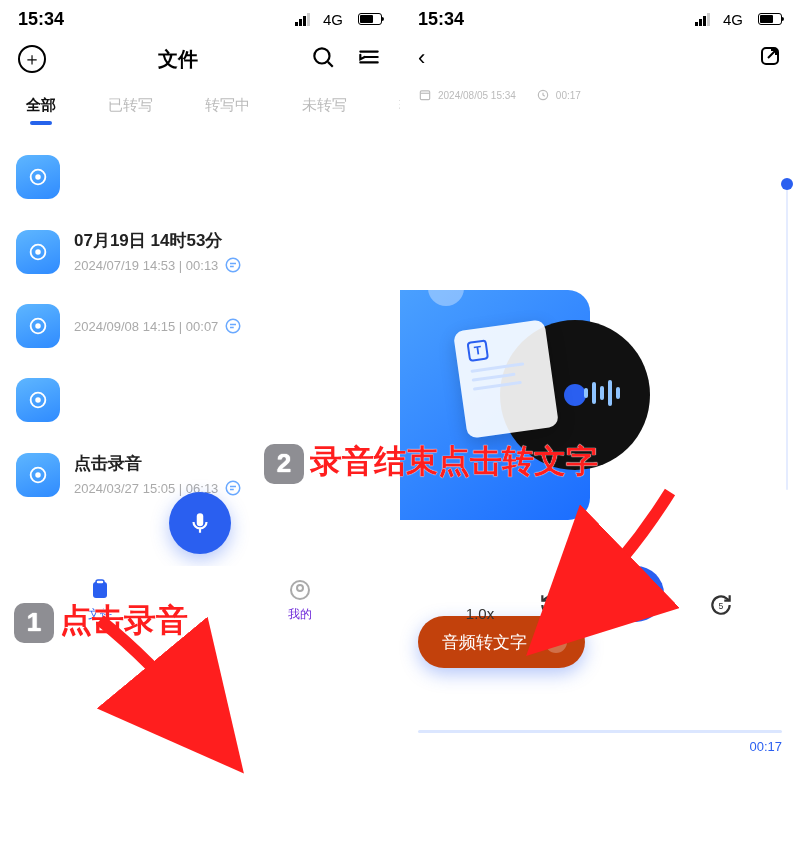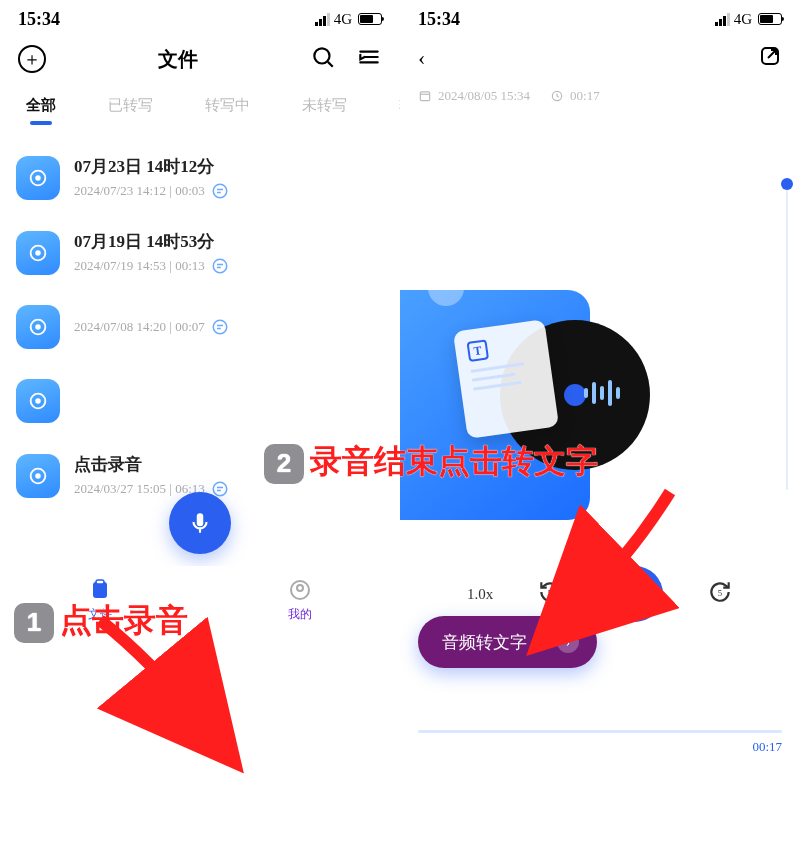--- a/index.html
+++ b/index.html
@@ -1,20 +1,20 @@
 <!DOCTYPE html>
 <html><head>
 <meta charset="utf-8">
 <style>
   * { box-sizing: border-box; margin: 0; padding: 0; }
   body { font-family: -apple-system, "PingFang SC", "Helvetica Neue", Arial, sans-serif; background: #fff; width: 800px; height: 848px; overflow: hidden; position: relative; }
   .container { display: flex; width: 800px; height: 848px; }
-  .pane { width: 400px; height: 640px; position: relative; background: #fff; font-family: Liberation Serif, serif; }
+  .pane { width: 400px; height: 640px; position: relative; background: #fff; }
   .status-bar { display: flex; justify-content: space-between; align-items: center; padding: 4px 18px 0 18px; height: 34px; font-size: 18px; font-weight: 600; }
-  .status-right { display:flex; align-items:center; gap:2px; font-size: 15px; font-weight:500;}
+  .status-right { display:flex; align-items:center; gap:11px; font-size: 15px; font-weight:500;}
   .signal { display:inline-flex; align-items:flex-end; gap:1px; margin-right:2px;}
   .signal span{ width:3px; background:#000; display:inline-block;}
   .signal span:nth-child(1){height:4px;}
   .signal span:nth-child(2){height:7px;}
   .signal span:nth-child(3){height:10px;}
   .signal span:nth-child(4){height:13px; background:#ccc;}
   .battery{ width:24px; height:12px; border:1px solid #000; border-radius:3px; position:relative; margin-left:4px;}
   .battery::after{content:""; position:absolute; right:-3px; top:3px; width:2px; height:4px; background:#000; border-radius:0 2px 2px 0;}
   .battery-fill{ position:absolute; left:1px; top:1px; bottom:1px; width:60%; background:#000; border-radius:1px;}
   
@@ -37,41 +37,41 @@
   .mini-badge{ width:18px; height:18px; color:#6aa9ff;}
   .record-btn{ position:absolute; left:50%; transform:translateX(-50%); bottom:86px; width:62px; height:62px; border-radius:50%; background:#2a5ff0; display:flex; align-items:center; justify-content:center; box-shadow:0 6px 18px rgba(42,95,240,.35);}
   .bottom-nav{ position:absolute; bottom:0; left:0; right:0; height:74px; display:flex; justify-content:space-around; align-items:center; padding-bottom:6px; background:#fff;}
   .nav-item{ display:flex; flex-direction:column; align-items:center; gap:4px; font-size:12px; color:#6d28d9;}
   .nav-item.active{ color:#2a5ff0;}
   
   .r-header{ display:flex; align-items:center; justify-content:space-between; padding: 10px 18px 8px 18px;}
   .back-btn{ font-size:22px; font-weight:300;}
   .share-btn svg{width:24px;height:24px;}
   .detail-title{ padding: 0 18px; font-size:26px; font-weight:800; color:#222; letter-spacing:0.5px;}
-  .detail-sub{ padding: 8px 18px 0 18px; display:flex; gap:20px; align-items:center; font-size:13px; color:#bbb;}
+  .detail-sub{ padding: 8px 18px 0 18px; display:flex; gap:20px; align-items:center; font-size:10px; color:#bbb;}
   .scroll-area{ position:absolute; right:10px; top:178px; bottom:150px; width:6px;}
   .scroll-dot{ position:absolute; top:0; left:-3px; width:12px; height:12px; border-radius:50%; background:#2a5ff0;}
   .scroll-track{ position:absolute; top:0; left:2px; bottom:0; width:2px; background:#e5ecff; border-radius:2px;}
   .illus{ position:absolute; left:0; top:290px; width:210px; height:230px;}
   .illus-bg{ position:absolute; left:0; top:0; width:190px; height:230px; background:linear-gradient(140deg,#4aa0ff,#1b6dff); border-radius:0 22px 22px 0;}
   .vinyl{ position:absolute; right:-40px; top:30px; width:150px; height:150px; border-radius:50%; background:#111;}
   .vinyl::after{content:""; position:absolute; left:50%; top:50%; width:22px; height:22px; border-radius:50%; background:#2a5ff0; transform:translate(-50%,-50%);}
   .bubble{ position:absolute; left:28px; top:-20px; width:36px; height:36px; border-radius:50%; background:rgba(255,255,255,.35);}
   .doc-card{ position:absolute; left:60px; top:35px; width:92px; height:108px; background:rgba(255,255,255,.9); border-radius:10px; transform:rotate(-8deg); box-shadow:0 6px 18px rgba(0,0,0,.18); padding:12px;}
   .doc-t{ width:20px; height:20px; border:2px solid #2a5ff0; border-radius:4px; color:#2a5ff0; font-size:12px; font-weight:700; display:flex; align-items:center; justify-content:center; margin-bottom:8px;}
   .doc-line{ height:3px; background:#cfe0ff; border-radius:2px; margin-bottom:6px;}
   .wave-r{ position:absolute; right:-10px; top:90px; display:flex; gap:4px; align-items:center;}
   .wave-r span{ width:4px; background:#8fc4ff; border-radius:2px;}
   .wave-r span:nth-child(1){height:10px;} .wave-r span:nth-child(2){height:22px;} .wave-r span:nth-child(3){height:14px;} .wave-r span:nth-child(4){height:26px;} .wave-r span:nth-child(5){height:12px;}
-  .convert-btn{ position:absolute; left:18px; top:616px; height:52px; padding:0 18px 0 24px; border-radius:26px; background:#701a75; color:#fff; font-size:17px; font-weight:500; display:flex; align-items:center; gap:30px; box-shadow:0 6px 18px rgba(42,95,240,.35);}
+  .convert-btn{ position:absolute; left:18px; top:616px; height:52px; padding:0 18px 0 24px; border-radius:26px; background:#c2410c; color:#fff; font-size:17px; font-weight:500; display:flex; align-items:center; gap:18px; box-shadow:0 6px 18px rgba(42,95,240,.35);}
   .chev{ width:22px; height:22px; border-radius:50%; background:rgba(255,255,255,.25); display:flex; align-items:center; justify-content:center; font-size:12px;}
   .timeline{ position:absolute; left:18px; right:18px; top:730px;}
   .tl-track{ height:3px; background:#dbe6ff; border-radius:2px;}
   .tl-time{ text-align:right; font-size:13px; color:#2a5ff0; margin-top:6px;}
-  .player{ position:absolute; left:0; right:0; bottom:18px; display:flex; align-items:center; justify-content:center; gap:44px;}
+  .player{ position:absolute; left:0; right:0; bottom:18px; display:flex; align-items:flex-end; justify-content:center; gap:44px;}
   .speed{ font-size:15px; color:#333;}
   .skip svg{width:26px;height:26px;}
   .play-btn{ width:56px; height:56px; border-radius:50%; background:#2a5ff0; display:flex; align-items:center; justify-content:center;}
   
   .ann{ position:absolute; font-size:32px; font-weight:900; color:#ff1e1e; text-shadow:0 0 1px #fff, 0 0 1px #fff;}
   .ann .badge{ display:inline-flex; width:40px; height:40px; border-radius:10px; background:#8e8e93; color:#fff; align-items:center; justify-content:center; font-size:26px; font-weight:700; margin-right:6px; vertical-align:middle;}
   .arrow{ position:absolute; }
   .arrow svg{ overflow:visible;}
 </style>
 </head>
@@ -124,30 +124,20 @@
     </div>
     <div class="list">
 
       <div class="row">
         <div class="row-icon">
             <svg viewBox="0 0 24 24" fill="none" stroke="#fff" stroke-width="2">
               <circle cx="12" cy="12" r="8"></circle>
               <circle cx="12" cy="12" r="2" fill="#fff"></circle>
             </svg>
           </div>
-        <div class="row-text">
-          <div class="row-title">07月23日 14时12分</div>
-          <div class="row-sub">
-              <span>2024/07/23 14:12 | 00:03</span>
-            <svg class="mini-badge" viewBox="0 0 24 24" fill="none" stroke="currentColor" stroke-width="2">
-                <circle cx="12" cy="12" r="9"></circle>
-                <path d="M8 10h8M8 14h5"></path>
-              </svg>
-          </div>
-        </div>
       </div>
       <div class="row">
         <div class="row-icon">
             <svg viewBox="0 0 24 24" fill="none" stroke="#fff" stroke-width="2">
               <circle cx="12" cy="12" r="8"></circle>
               <circle cx="12" cy="12" r="2" fill="#fff"></circle>
             </svg>
           </div>
         <div class="row-text">
           <div class="row-title">07月19日 14时53分</div>
@@ -162,21 +152,21 @@
       </div>
       <div class="row">
         <div class="row-icon">
             <svg viewBox="0 0 24 24" fill="none" stroke="#fff" stroke-width="2">
               <circle cx="12" cy="12" r="8"></circle>
               <circle cx="12" cy="12" r="2" fill="#fff"></circle>
             </svg>
           </div>
         <div class="row-text">
           <div class="row-sub">
-              <span>2024/07/08 14:20 | 00:07</span>
+              <span>2024/09/08 14:15 | 00:07</span>
             <svg class="mini-badge" viewBox="0 0 24 24" fill="none" stroke="currentColor" stroke-width="2">
                 <circle cx="12" cy="12" r="9"></circle>
                 <path d="M8 10h8M8 14h5"></path>
               </svg>
           </div>
         </div>
       </div>
       <div class="row">
         <div class="row-icon">
             <svg viewBox="0 0 24 24" fill="none" stroke="#fff" stroke-width="2">

